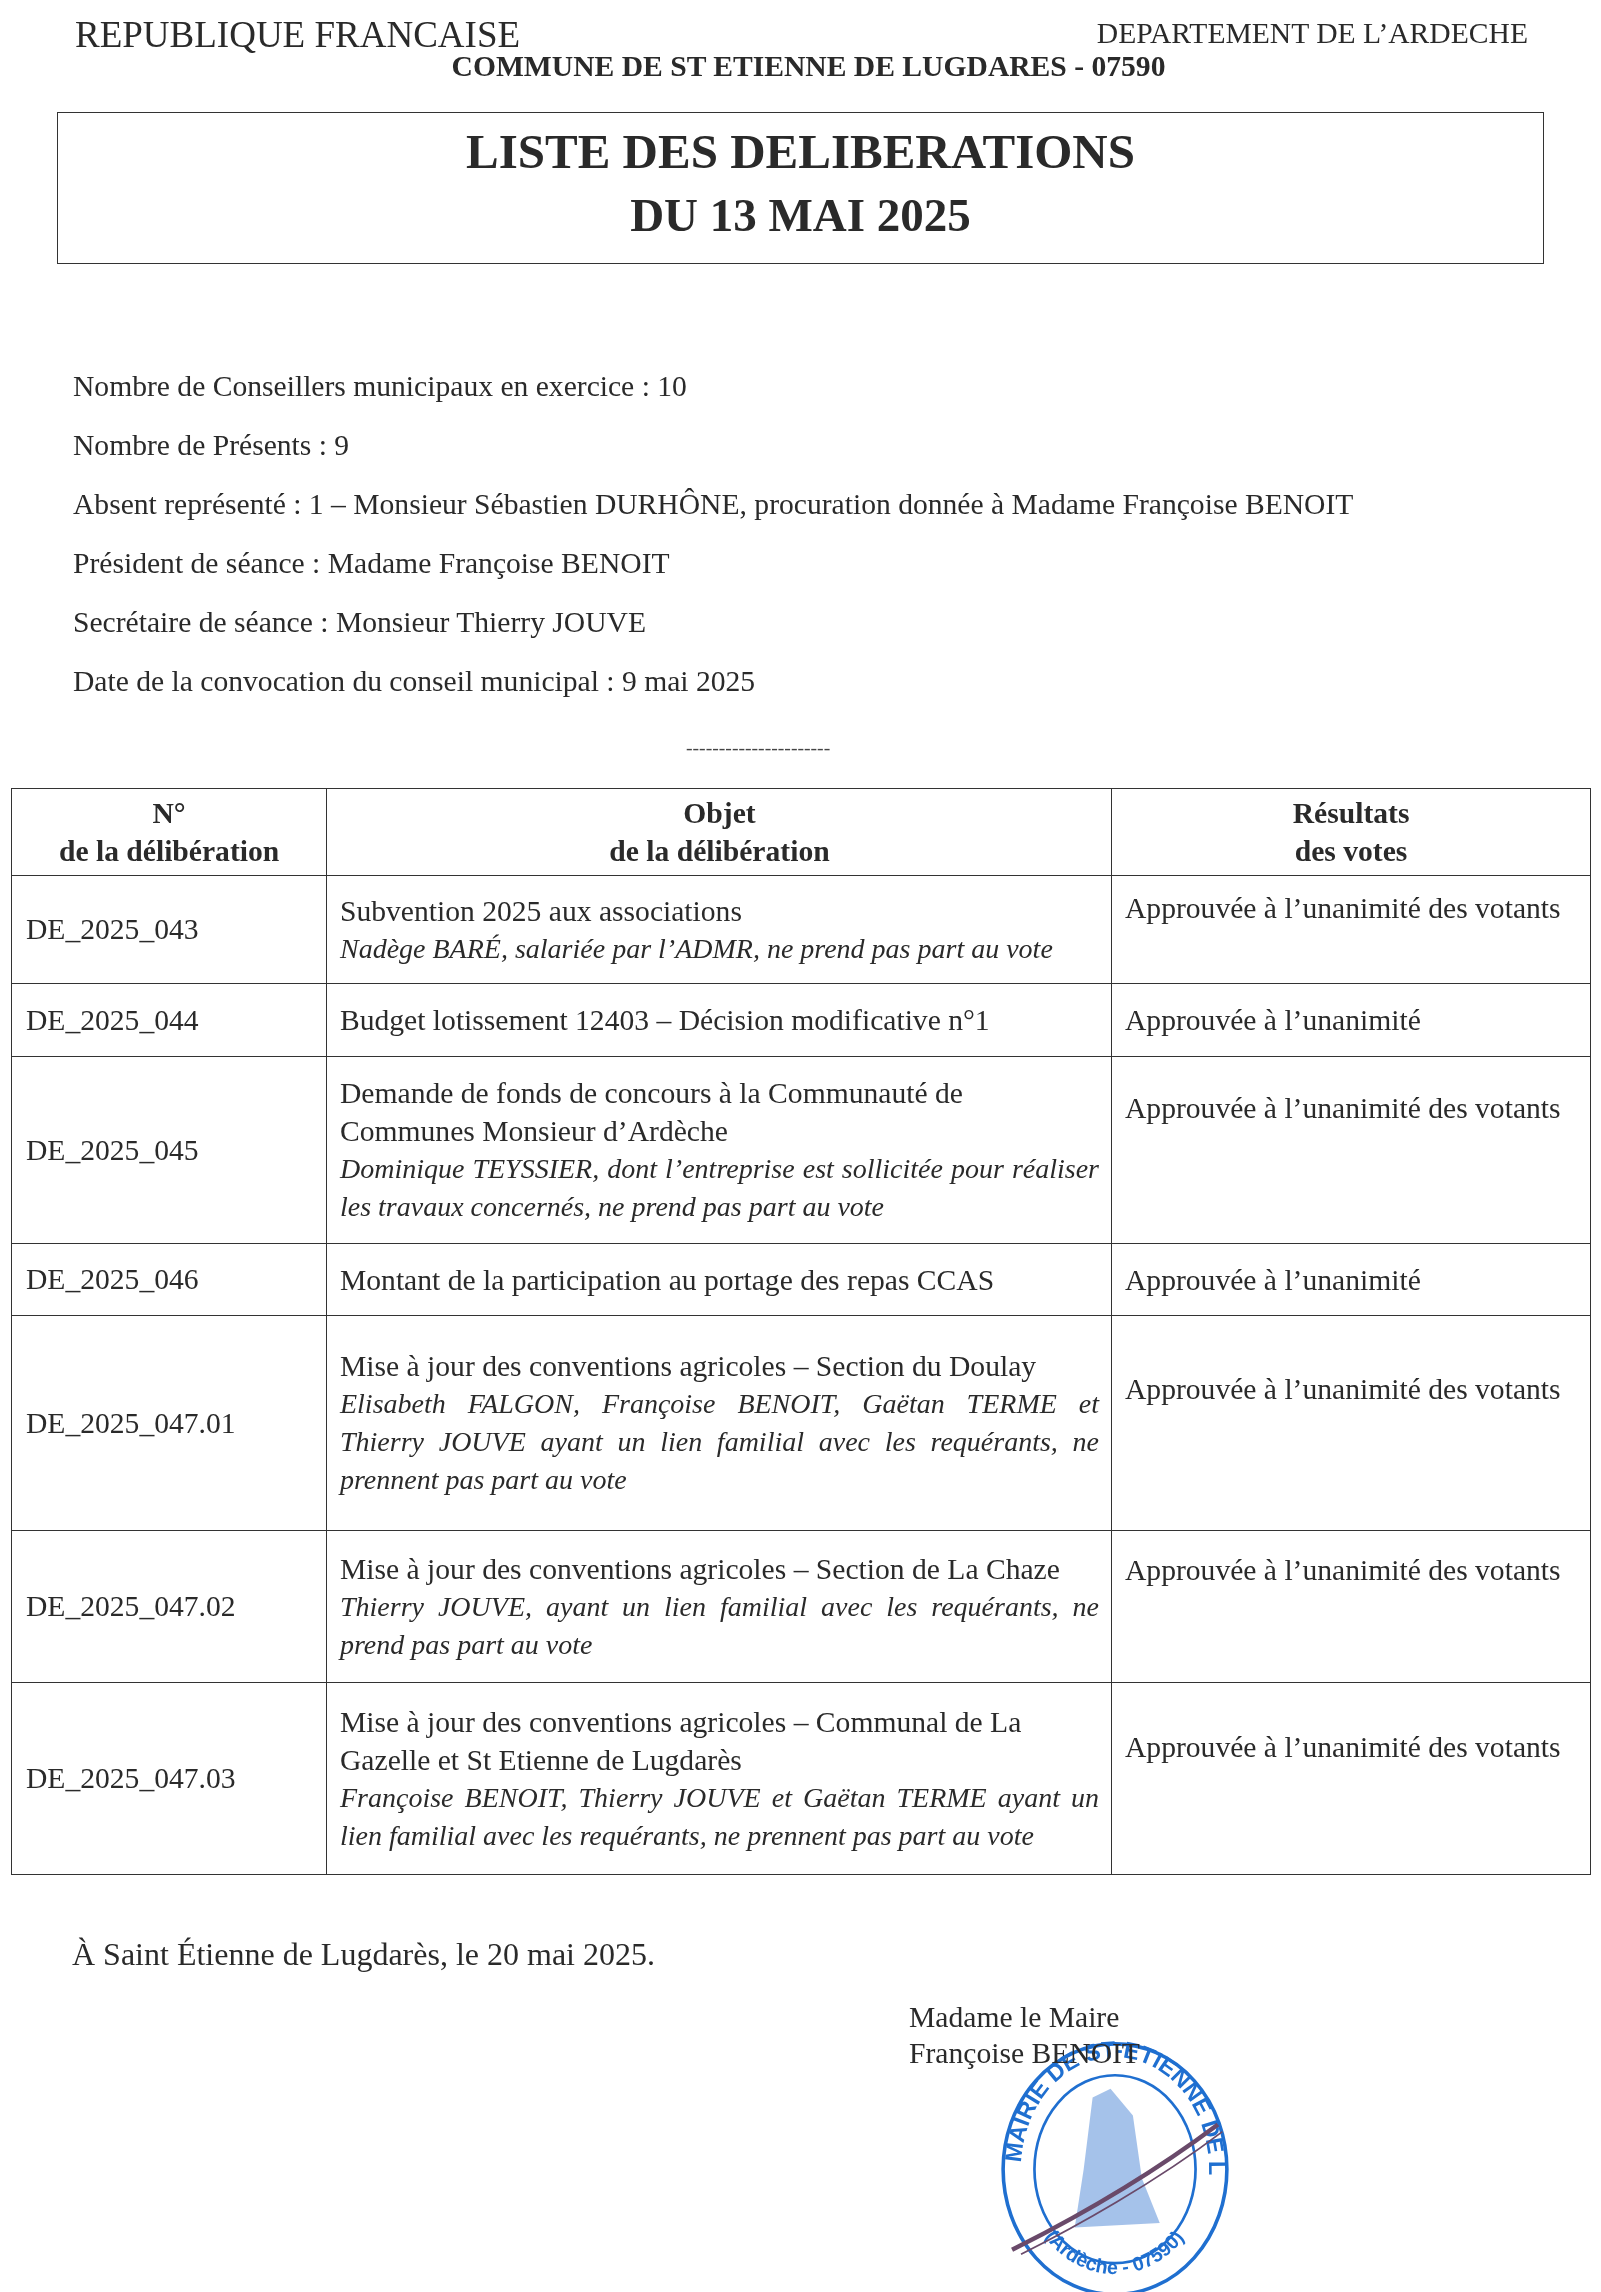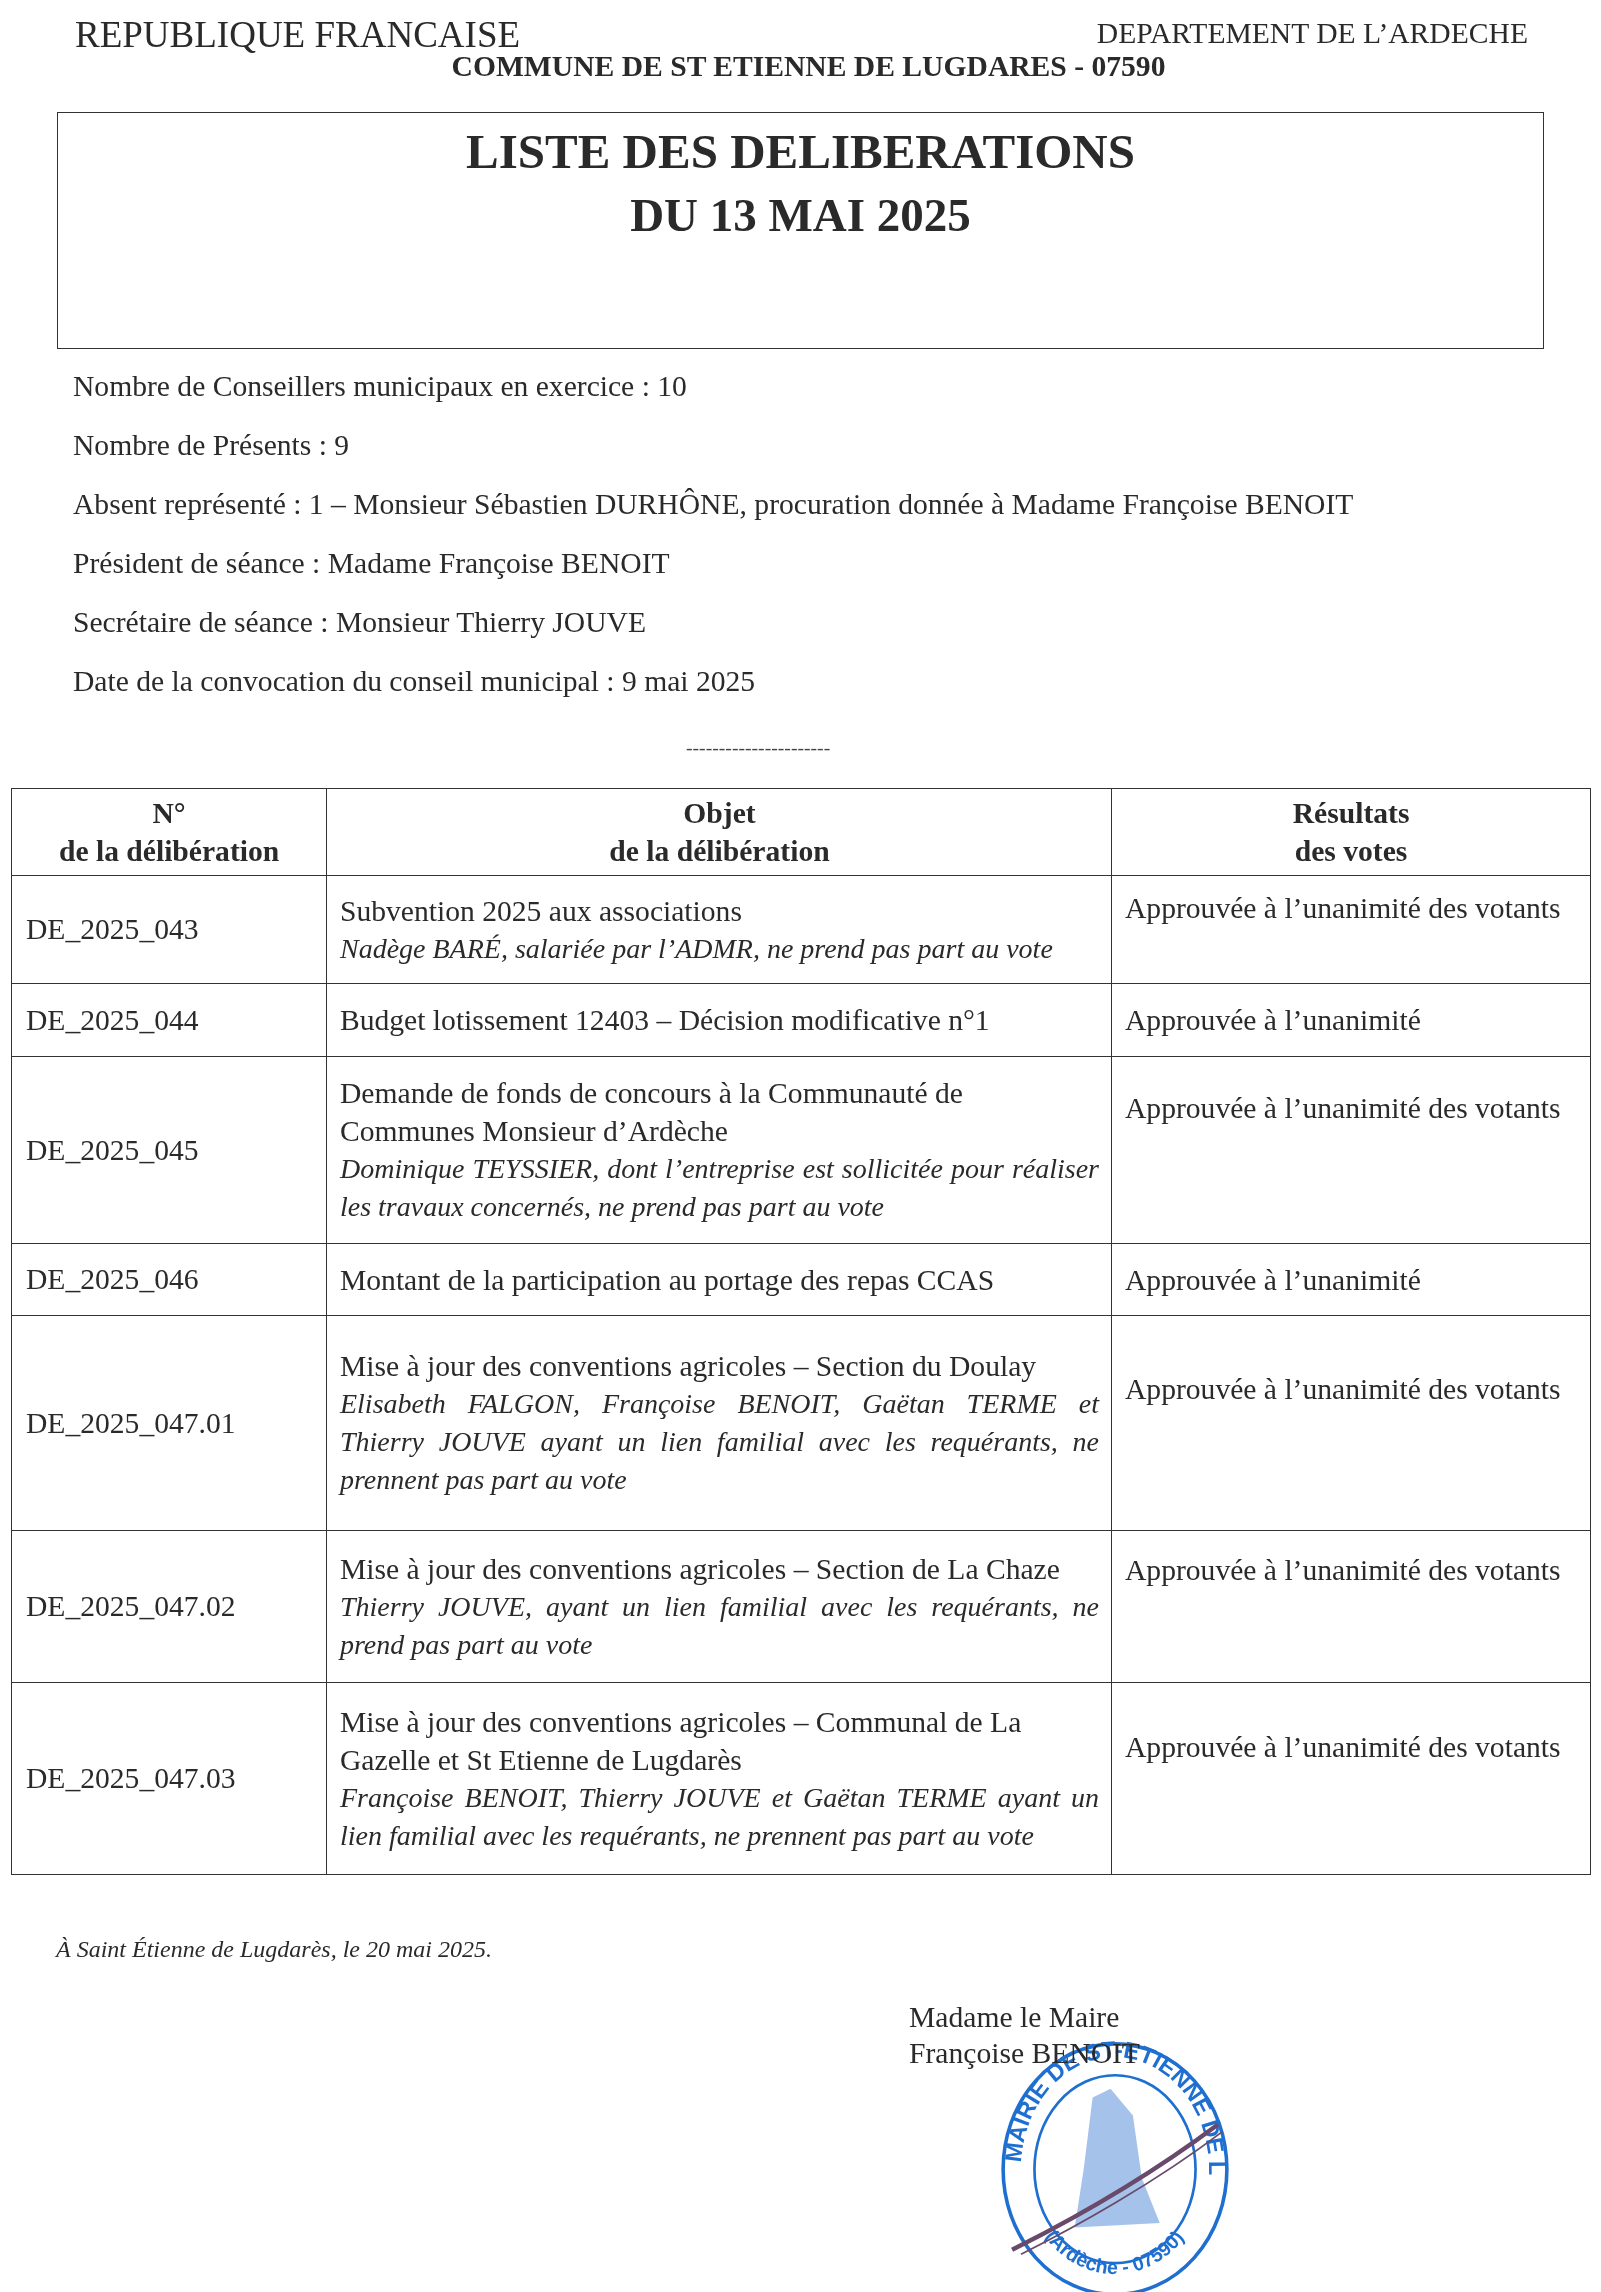--- a/index.html
+++ b/index.html
@@ -1,34 +1,34 @@
 <!DOCTYPE html>
 <html style="font-size:14.3px"><head>
 <meta charset="utf-8">
 <style>
   html, body { margin:0; padding:0; background:#ffffff; }
   body { width:1601px; height:2293px; position:relative; font-family:"Liberation Serif","DejaVu Serif",serif; color:#2a2a2a; overflow:hidden; }
   .hdr-left { position:absolute; left:75px; top:12.5px; font-size:37px; letter-spacing:0; }
   .hdr-right { position:absolute; right:73px; top:17px; font-size:29.6px; }
   .commune { position:absolute; left:8px; width:1601px; top:50px; text-align:center; font-size:29.6px; font-weight:bold; }
-  .title-box { position:absolute; left:57px; top:112px; width:1487px; height:237px; border:1.8px solid #333; box-sizing:border-box; text-align:center; }
+  .title-box { position:absolute; left:57px; top:112px; width:1487px; height:152px; border:1.8px solid #333; box-sizing:border-box; text-align:center; }
   .title-box .t1 { font-size:49px; font-weight:bold; margin-top:7.2px; line-height:64px; }
   .title-box .t2 { font-size:47px; font-weight:bold; line-height:70px; }
   .title-box .t3 { font-size:47px; font-weight:bold; line-height:63px; }
   .info { position:absolute; left:73px; top:365px; font-size:29.6px; }
   .info div { height:59px; line-height:43px; }
   .sep { position:absolute; left:686px; top:736px; font-size:19.7px; letter-spacing:0; color:#444; }
   table.delib { position:absolute; left:10.7px; top:788px; width:1580px; border-collapse:collapse; font-size:29.6px; }
   table.delib td, table.delib th { border:1.8px solid #333; vertical-align:middle; padding:0 12.5px; }
   table.delib th { font-weight:bold; text-align:center; line-height:38px; height:86px; }
   table.delib td.num { width:288px; padding-left:14.3px; }
   table.delib td.obj { width:759px; line-height:38px; padding-top:7.2px; padding-bottom:7.2px; }
   table.delib td.res { line-height:38px; vertical-align:top; padding-top:0; }
   .it { font-style:italic; font-size:28px; text-align:justify; }
-  .footer-date { position:absolute; left:56px; top:1936px; font-size:24px;font-style:italic; }
+  .footer-date { position:absolute; left:72px; top:1936px; font-size:32px; }
   .sig { position:absolute; left:909px; top:1999px; font-size:29.6px; line-height:36px; }
   .stamp { position:absolute; left:985px; top:2026px; width:260px; height:273px; }
 </style>
 </head>
 <body>
 
 <div class="hdr-left">REPUBLIQUE FRANCAISE</div>
 <div class="hdr-right">DEPARTEMENT DE L’ARDECHE</div>
 <div class="commune">COMMUNE DE ST ETIENNE DE LUGDARES - 07590</div>
 

